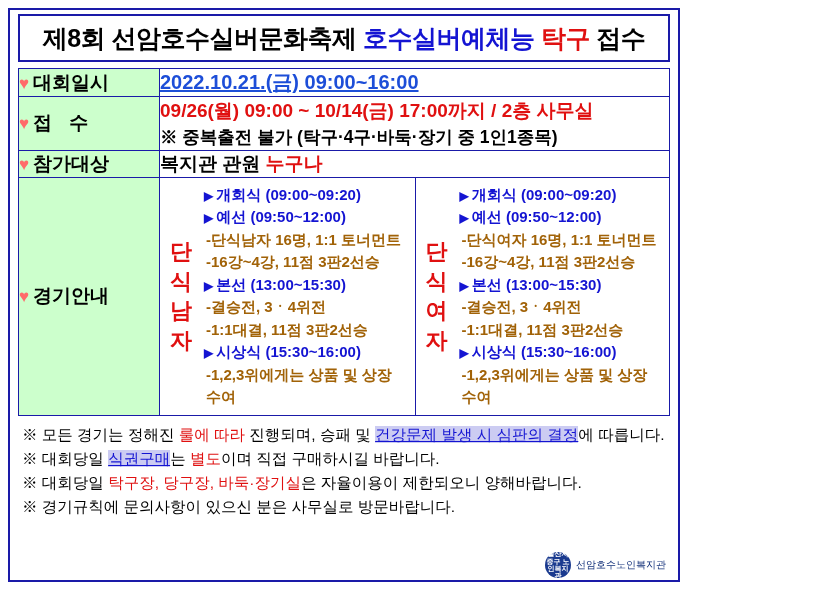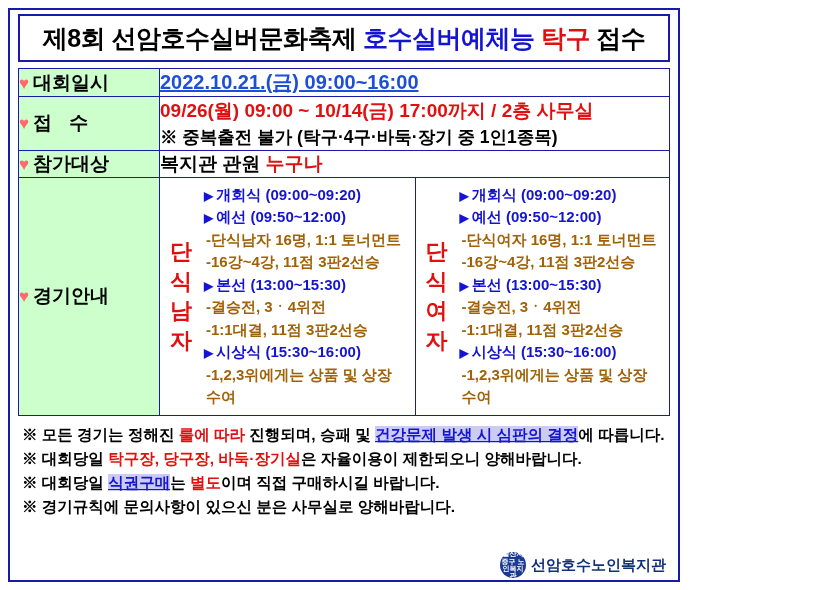--- a/index.html
+++ b/index.html
@@ -129,21 +129,21 @@
   }
   .g-head{color:#1414d2;}
   .g-head .tri{color:#1414d2;font-size:12px;margin-right:3px;}
   .g-sub{color:#a16207;padding-left:2px;}
   .row-guide .lbl{background:#ccffcc;}
 
   
   .notes{
     margin-top:7px;
     font-size:15.5px;
-    font-weight:bold;
+    font-weight:normal;
     color:#000000;
     line-height:1.55;
     position:relative;
     padding-left:4px;
   }
   .notes div{white-space:nowrap;}
   .n-red{color:#e01010;}
   .n-blue{color:#1414d2;}
   .n-underline{text-decoration:underline;}
   .hl{background:#ccccf2;}
@@ -164,22 +164,22 @@
     color:#ffffff;
     font-size:7px;
     display:flex;
     align-items:center;
     justify-content:center;
     text-align:center;
     line-height:1.05;
     font-weight:bold;
   }
   .logo-text{
-    font-size:15px;
-    font-weight:bold;
+    font-size:10px;
+    font-weight:normal;
     color:#12307a;
     white-space:nowrap;
   }
 </style>
 </head>
 <body>
 
 <div class="poster">
   <div class="outer-border"></div>
   <div class="inner">
@@ -267,23 +267,23 @@
                   </div>
                 </div>
               </div>
         </td>
       </tr>
     </tbody>
       </table>
 
     <div class="notes" id="notes">
         <div><span>※  모든 경기는 정해진 </span><span class="n-red">룰에 따라</span><span> 진행되며, 승패 및 </span><span class="n-blue n-underline hl">건강문제 발생 시 심판의 결정</span><span>에 따릅니다.</span></div>
+        <div><span>※  대회당일 </span><span class="n-blue n-underline hl">식권구매</span><span>는 </span><span class="n-red">별도</span><span>이며 직접 구매하시길 바랍니다.</span></div>
         <div><span>※  대회당일 </span><span class="n-red">탁구장, 당구장, 바둑·장기실</span><span>은 자율이용이 제한되오니 양해바랍니다.</span></div>
-        <div><span>※  대회당일 </span><span class="n-blue n-underline hl">식권구매</span><span>는 </span><span class="n-red">별도</span><span>이며 직접 구매하시길 바랍니다.</span></div>
-        <div><span>※  경기규칙에 문의사항이 있으신 분은 사무실로 양해바랍니다.</span></div>
+        <div><span>※  경기규칙에 문의사항이 있으신 분은 사무실로 방문바랍니다.</span></div>
       </div>
 
     <div class="logo">
       <div class="logo-mark">울산시 중구 노인복지관</div>
       <div class="logo-text">선암호수노인복지관</div>
     </div>
 
   </div>
 </div>
 

